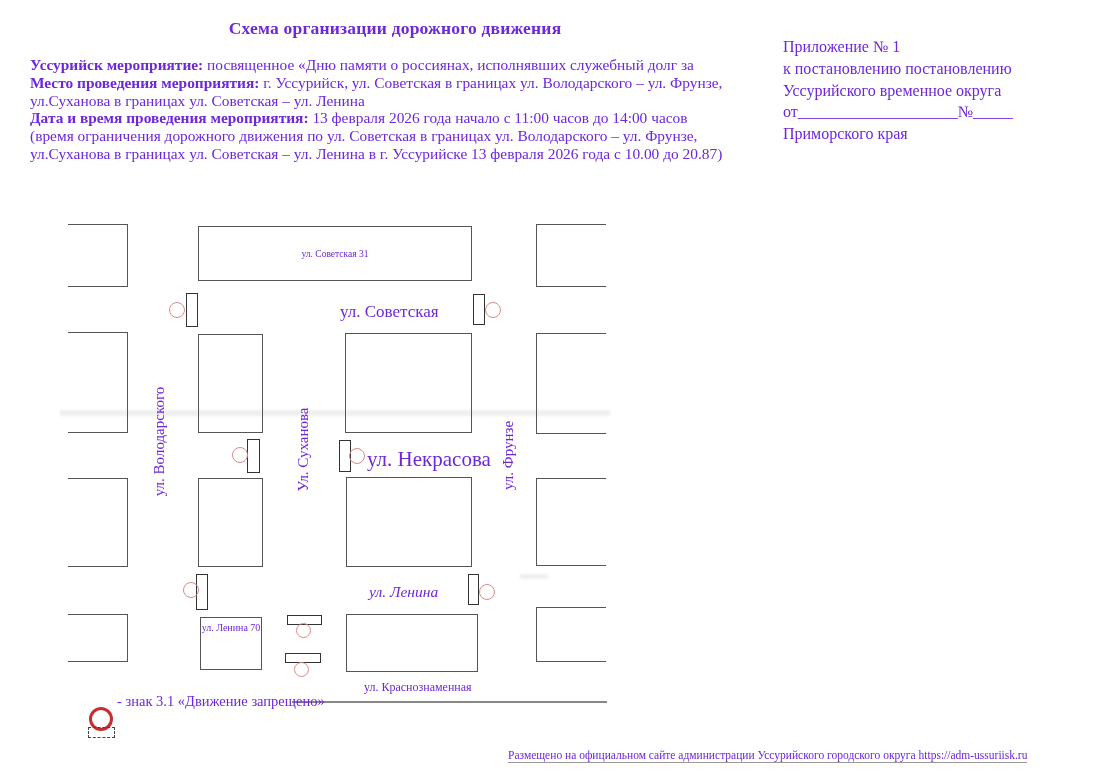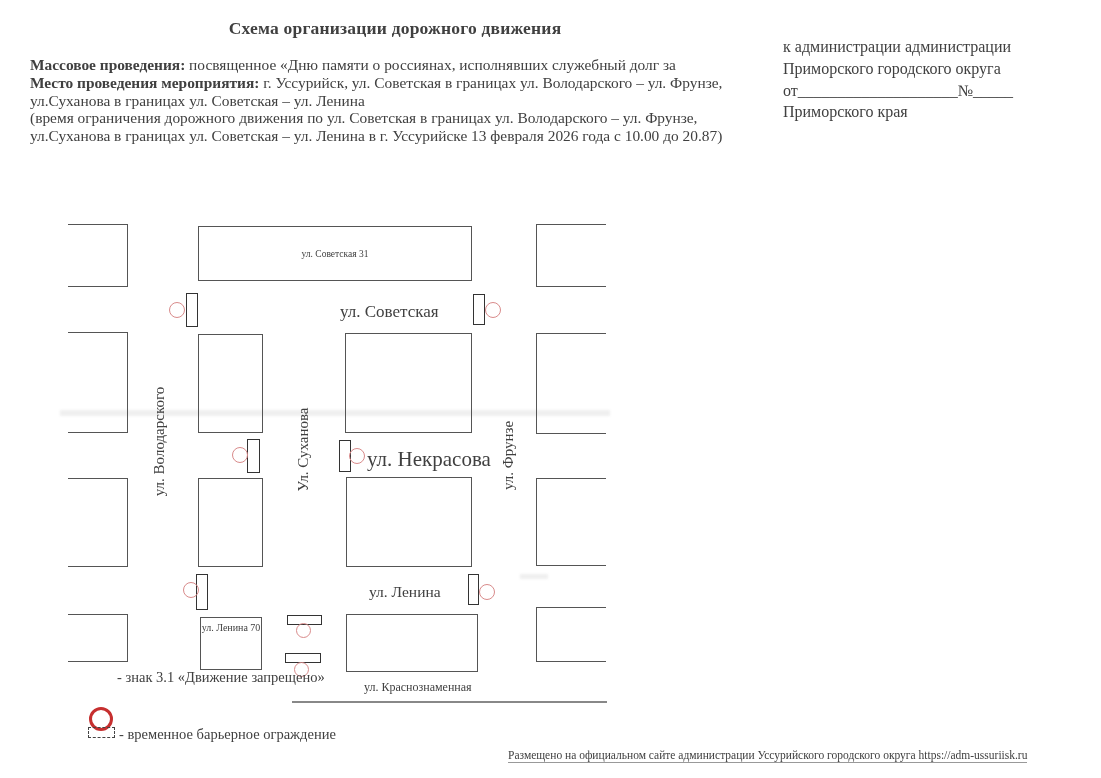--- a/index.html
+++ b/index.html
@@ -1,17 +1,17 @@
 <!DOCTYPE html>
 <html><head>
 <meta charset="utf-8">
 <style>
   html,body{margin:0;padding:0;background:#fff;}
   .page{position:relative;width:1101px;height:778px;background:#ffffff;overflow:hidden;
-        font-family:"Liberation Serif","DejaVu Serif",serif;color:#404040;}
+        font-family:"Liberation Serif","DejaVu Serif",serif;color:#6d28d9;}
   .abs{position:absolute;}
   .title{font-weight:bold;font-size:17.5px;text-align:center;letter-spacing:.2px;}
   .meta{font-size:15.4px;line-height:17.8px;}
   .annex{font-size:16px;line-height:21.8px;}
   .block{position:absolute;border:1.5px solid #555;background:transparent;box-sizing:border-box;}
   .block.open-left{border-left:none;}
   .block.open-right{border-right:none;}
   .bldg-label{font-size:9.5px;text-align:center;width:100%;}
   .street-label{position:absolute;white-space:nowrap;}
   .vlabel{position:absolute;white-space:nowrap;text-align:center;transform:rotate(-90deg);}
@@ -25,30 +25,32 @@
   .footer{position:absolute;font-size:11.5px;white-space:nowrap;border-bottom:1px solid #999;padding-bottom:1px;}
 </style>
 </head>
 <body>
 
 <div class="page">
 
   <div class="abs title" style="left:0;top:18px;width:790px;">Схема организации дорожного движения</div>
 
   <div class="abs meta" style="left:30px;top:56px;width:750px;">
-    <div><b>Массовое проведения:</b><span> посвященное «Дню памяти о россиянах, исполнявших служебный долг за</span></div>
+    <div><b>Уссурийск мероприятие:</b><span> посвященное «Дню памяти о россиянах, исполнявших служебный долг за</span></div>
     <div><b>Место проведения мероприятия:</b><span> г. Уссурийск, ул. Советская в границах ул. Володарского – ул. Фрунзе,</span></div>
     <div><b></b><span>ул.Суханова в границах ул. Советская – ул. Ленина</span></div>
+    <div><b>Дата и время проведения мероприятия:</b><span> 13 февраля 2026 года начало с 11:00 часов до 14:00 часов</span></div>
     <div><b></b><span>(время ограничения дорожного движения по ул. Советская в границах ул. Володарского – ул. Фрунзе,</span></div>
     <div><b></b><span>ул.Суханова в границах ул. Советская – ул. Ленина в г. Уссурийске 13 февраля 2026 года с 10.00 до 20.87)</span></div>
   </div>
 
   <div class="abs annex" style="left:783px;top:36px;width:310px;">
-    <div>к администрации администрации</div>
-    <div>Приморского городского округа</div>
+    <div>Приложение № 1</div>
+    <div>к постановлению постановлению</div>
+    <div>Уссурийского временное округа</div>
     <div>от____________________№_____</div>
     <div>Приморского края</div>
   </div>
 
   <div class="wmark" style="left:60px;top:410px;width:550px;height:6px;"></div>
   <div class="wmark" style="left:520px;top:574px;width:28px;height:5px;"></div>
 
   <div class="block open-left" style="left:68px;top:224px;width:60px;height:63px;"></div>
   <div class="block open-left" style="left:68px;top:332px;width:60px;height:101px;"></div>
   <div class="block open-left" style="left:68px;top:478px;width:60px;height:89px;"></div>
@@ -68,21 +70,21 @@
   <div class="block" style="left:346px;top:477px;width:126px;height:90px;"></div>
   <div class="block" style="left:346px;top:614px;width:132px;height:58px;"></div>
 
   <div class="block open-right" style="left:536px;top:224px;width:70px;height:63px;"></div>
   <div class="block open-right" style="left:536px;top:333px;width:70px;height:101px;"></div>
   <div class="block open-right" style="left:536px;top:478px;width:70px;height:88px;"></div>
   <div class="block open-right" style="left:536px;top:607px;width:70px;height:55px;"></div>
 
   <div class="street-label" style="left:340px;top:302px;font-size:17px;">ул. Советская</div>
   <div class="street-label" style="left:367px;top:447px;font-size:21px;">ул. Некрасова</div>
-  <div class="street-label" style="left:369px;top:583px;font-size:15.5px;">ул. Ленина</div>
+  <div class="street-label" style="left:369px;top:583px;font-size:15.5px;font-style:italic;">ул. Ленина</div>
   <div class="street-label" style="left:364px;top:680px;font-size:12px;">ул. Краснознаменная</div>
 
   <div class="vlabel" style="left:99px;top:433px;width:120px;font-size:15px;">ул. Володарского</div>
   <div class="vlabel" style="left:253px;top:441px;width:100px;font-size:15px;">Ул. Суханова</div>
   <div class="vlabel" style="left:468px;top:447px;width:80px;font-size:15px;">ул. Фрунзе</div>
 
   <div class="barrier" style="left:186px;top:293px;width:12px;height:34px;"></div>
   <div class="barrier" style="left:247px;top:439px;width:13px;height:34px;"></div>
   <div class="barrier" style="left:339px;top:440px;width:12px;height:32px;"></div>
   <div class="barrier" style="left:473px;top:294px;width:12px;height:31px;"></div>
@@ -96,19 +98,18 @@
   <div class="sign-circle" style="left:349px;top:448px;width:16px;height:16px;"></div>
   <div class="sign-circle" style="left:485px;top:302px;width:16px;height:16px;"></div>
   <div class="sign-circle" style="left:183px;top:582px;width:16px;height:16px;"></div>
   <div class="sign-circle" style="left:479px;top:584px;width:16px;height:16px;"></div>
   <div class="sign-circle" style="left:296px;top:623px;width:15px;height:15px;"></div>
   <div class="sign-circle" style="left:294px;top:662px;width:15px;height:15px;"></div>
 
   <div class="road-line" style="left:292px;top:701px;width:315px;"></div>
 
   <div class="legend-circle" style="left:89px;top:707px;width:24px;height:24px;"></div>
-  <div class="legend-text" style="left:117px;top:669px;">- знак 3.1 «Движение запрещено»</div>
+  <div class="legend-text" style="left:117px;top:693px;">- знак 3.1 «Движение запрещено»</div>
   <div class="legend-dash" style="left:88px;top:727px;width:27px;height:11px;"></div>
-  <div class="legend-text" style="left:119px;top:726px;">- временное барьерное ограждение</div>
 
   <div class="footer" style="left:508px;top:749px;">Размещено на официальном сайте администрации Уссурийского городского округа https://adm-ussuriisk.ru</div>
 
 </div>
 
 </body></html>

